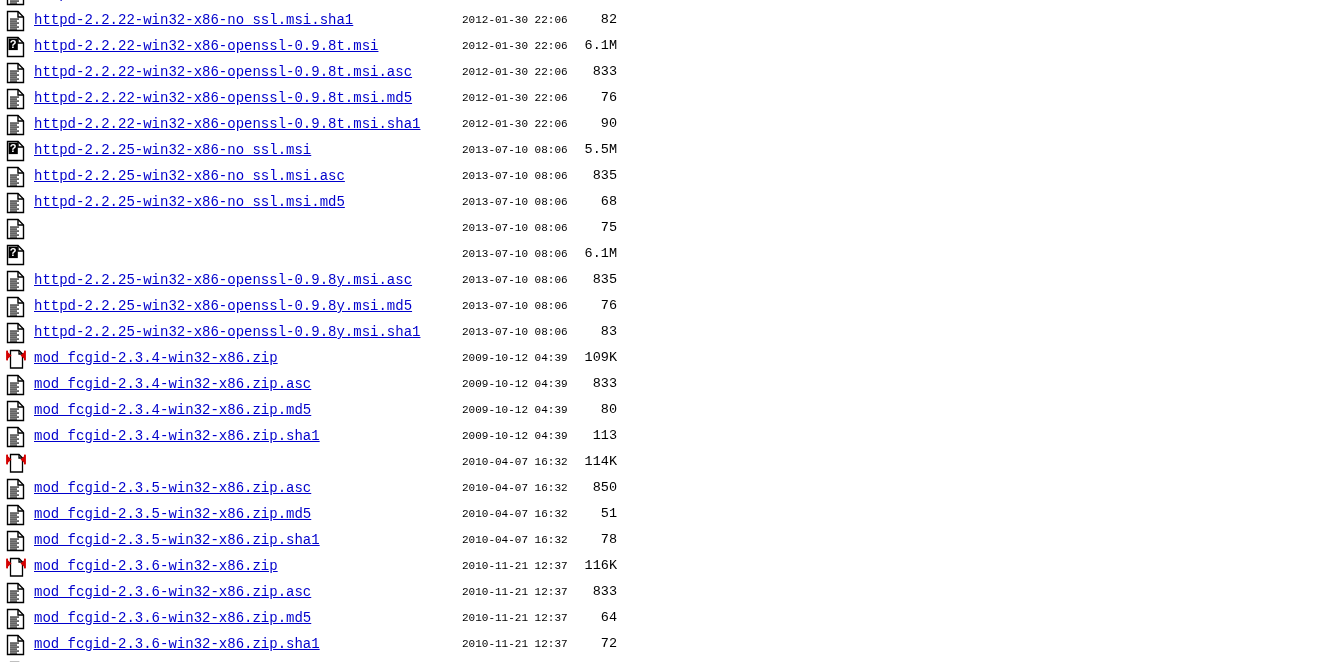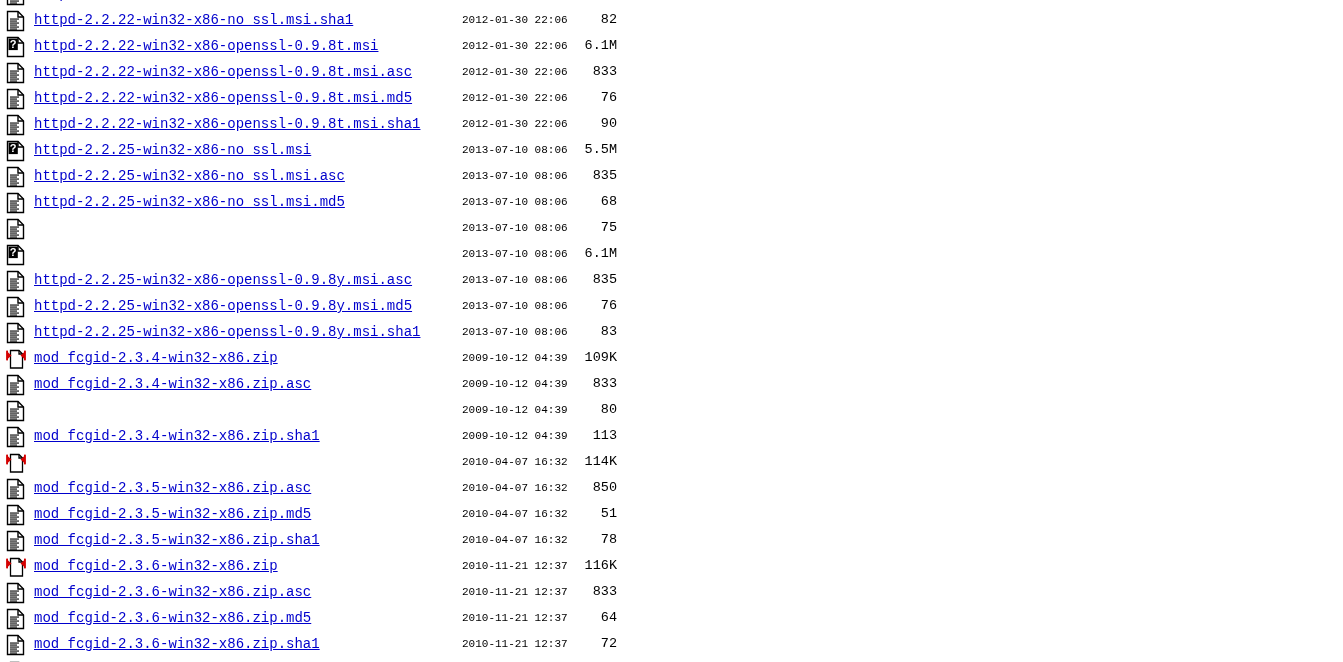--- a/index.html
+++ b/index.html
@@ -232,21 +232,21 @@
         </svg></span><span class="name-cell"><a class="name-link" href="#">mod_fcgid-2.3.4-win32-x86.zip.asc</a></span><span class="date-cell">2009-10-12 04:39</span><span class="size-cell">833</span></div>
     <div class="row"><span class="icon-cell"><svg width="20" height="22" viewBox="0 0 20 22">
           <path d="M1.5 1.5 H12 L17.5 7 V20.5 H1.5 Z" fill="#ffffff" stroke="#000000" stroke-width="1.4"></path>
           <path d="M12 1.5 V7 H17.5" fill="none" stroke="#000000" stroke-width="1.4"></path>
           <rect x="4" y="8.5" width="9" height="1.1" fill="#000000"></rect>
           <rect x="4" y="10.5" width="7" height="1.1" fill="#000000"></rect>
           <rect x="4" y="12.5" width="9" height="1.1" fill="#000000"></rect>
           <rect x="4" y="14.5" width="7" height="1.1" fill="#000000"></rect>
           <rect x="4" y="16.5" width="9" height="1.1" fill="#000000"></rect>
           <rect x="4" y="18.5" width="7" height="1.1" fill="#000000"></rect>
-        </svg></span><span class="date-cell">2009-10-12 04:39</span><span class="size-cell">80</span></div>
+        </svg></span><span class="name-cell"><a class="name-link" href="#">mod_fcgid-2.3.4-win32-x86.zip.md5</a></span><span class="date-cell">2009-10-12 04:39</span><span class="size-cell">80</span></div>
     <div class="row"><span class="icon-cell"><svg width="20" height="22" viewBox="0 0 20 22">
           <path d="M1.5 1.5 H12 L17.5 7 V20.5 H1.5 Z" fill="#ffffff" stroke="#000000" stroke-width="1.4"></path>
           <path d="M12 1.5 V7 H17.5" fill="none" stroke="#000000" stroke-width="1.4"></path>
           <rect x="4" y="8.5" width="9" height="1.1" fill="#000000"></rect>
           <rect x="4" y="10.5" width="7" height="1.1" fill="#000000"></rect>
           <rect x="4" y="12.5" width="9" height="1.1" fill="#000000"></rect>
           <rect x="4" y="14.5" width="7" height="1.1" fill="#000000"></rect>
           <rect x="4" y="16.5" width="9" height="1.1" fill="#000000"></rect>
           <rect x="4" y="18.5" width="7" height="1.1" fill="#000000"></rect>
         </svg></span><span class="name-cell"><a class="name-link" href="#">mod_fcgid-2.3.4-win32-x86.zip.sha1</a></span><span class="date-cell">2009-10-12 04:39</span><span class="size-cell">113</span></div>

